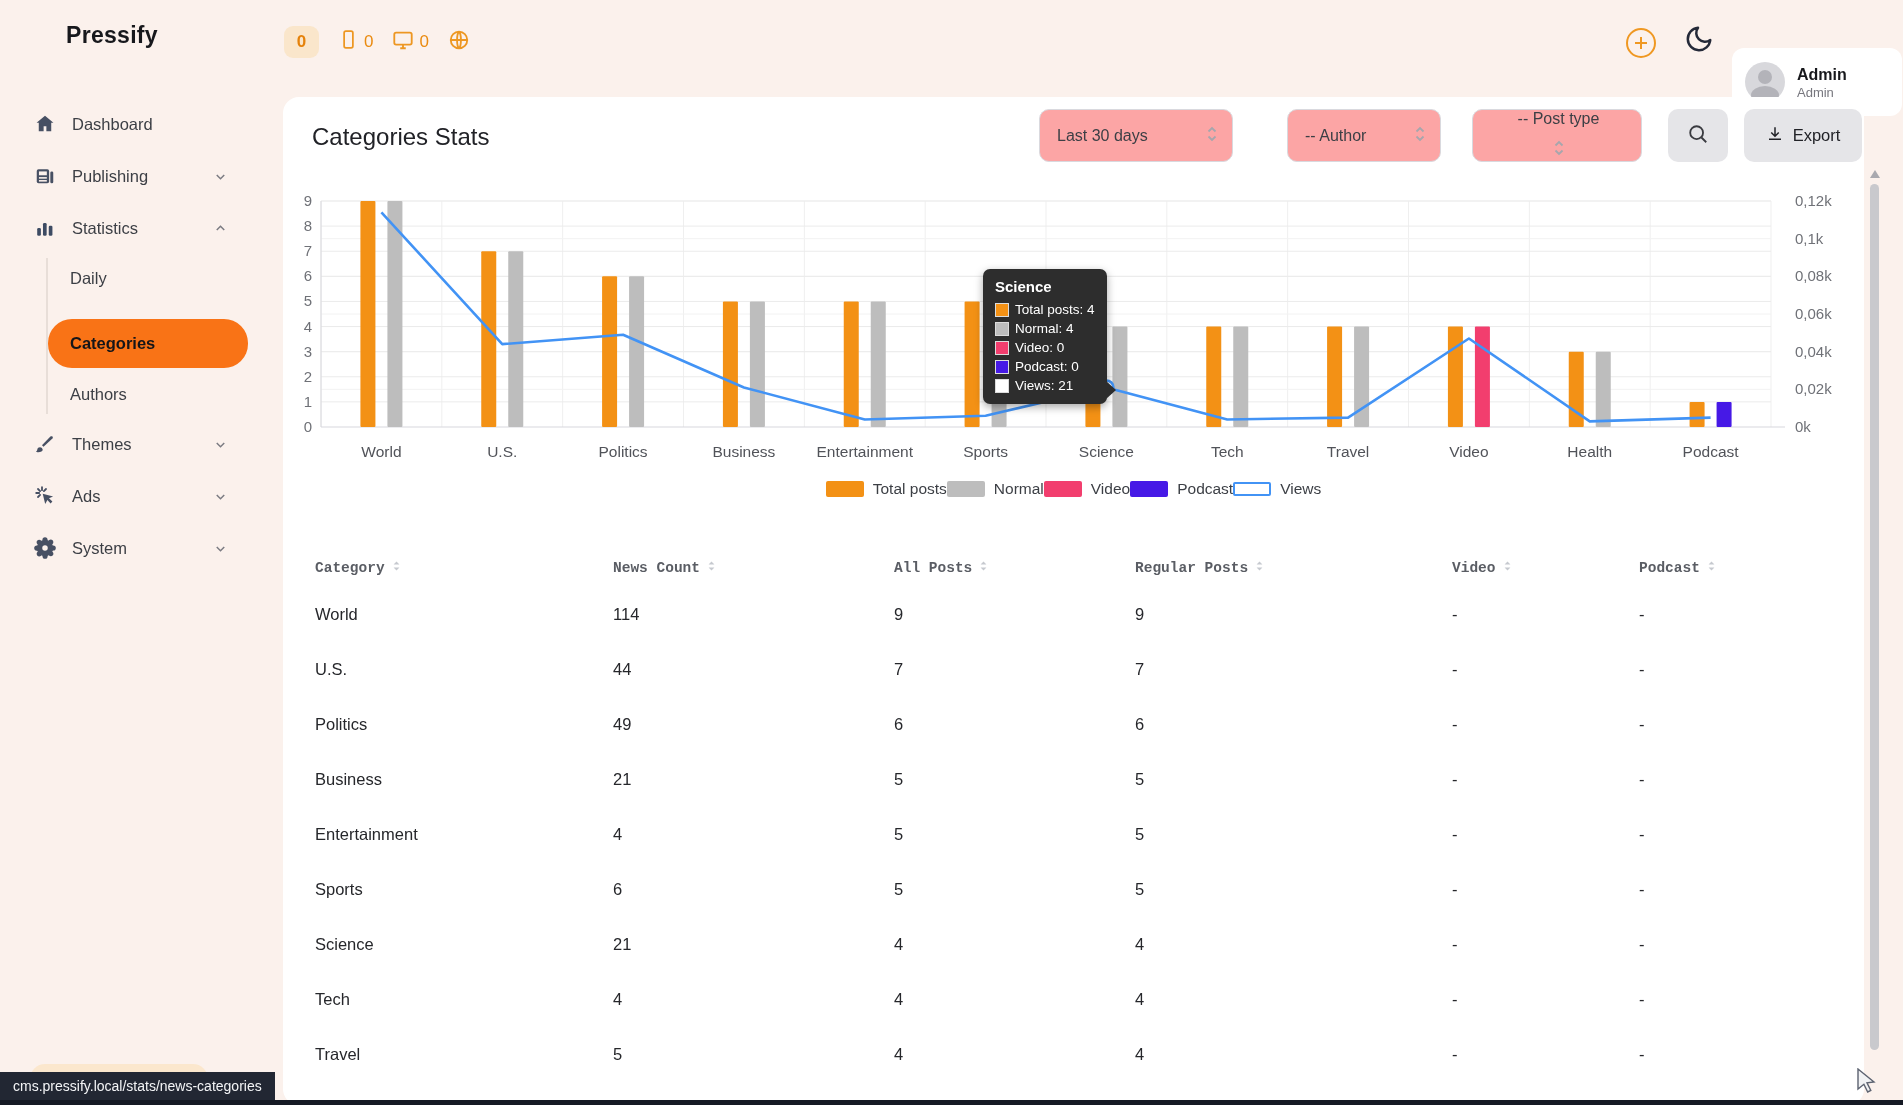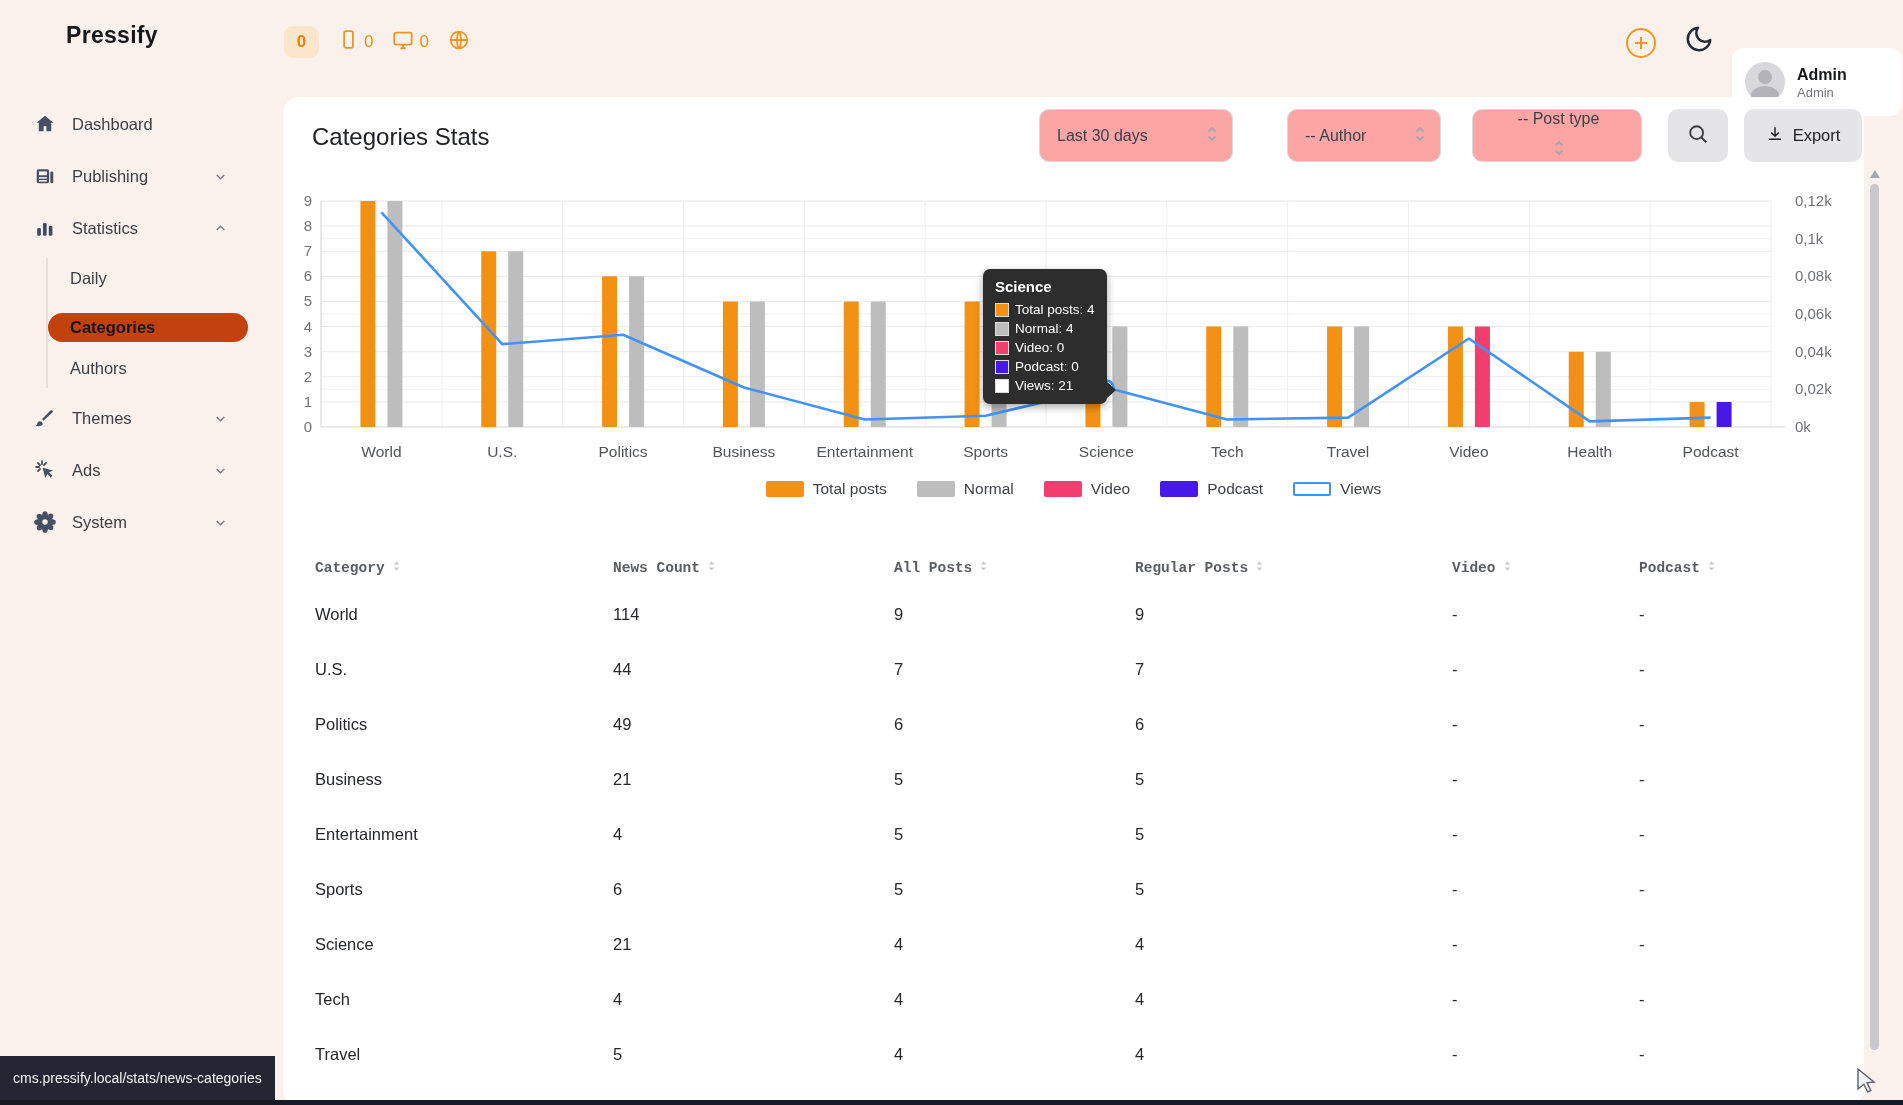--- a/index.html
+++ b/index.html
@@ -24,54 +24,54 @@
   
   .sidebar{position:absolute;left:0;top:98px;width:250px;}
   .side-item{position:relative;height:52px;display:flex;align-items:center;padding-left:34px;gap:16px;
              color:#3c3f45;font-size:16.5px;}
   .side-item .icon{width:22px;height:22px;display:flex;align-items:center;justify-content:center;color:#475063;}
   .side-item .chev{position:absolute;right:22px;color:#7b7b82;display:flex;}
   .subwrap{position:relative;}
   .subline{position:absolute;left:46px;top:4px;bottom:4px;width:2px;background:#e8ded8;}
   .sub-item{position:relative;height:48px;display:flex;align-items:center;margin-left:48px;padding-left:22px;
             width:200px;box-sizing:border-box;font-size:16.5px;color:#3c3f45;}
-  .sub-item.active{background:#c2410c;border-radius:24px;height:29px;font-weight:bold;color:#141519;margin-top:11px;margin-bottom:2px;}
+  .sub-item.active{background:#f97316;border-radius:24px;height:49px;font-weight:bold;color:#141519;margin-top:17px;margin-bottom:2px;}
   
   .card{position:absolute;left:283px;top:97px;width:1581px;height:1008px;background:#fff;border-radius:16px;}
   .title{position:absolute;left:29px;top:26px;font-size:24px;color:#212227;font-weight:500;text-align:center;}
   .sel{position:absolute;top:12px;height:53px;border:1px solid #d9d9de;border-radius:10px;background:#fca5a5;
        display:flex;align-items:center;justify-content:space-between;padding:0 14px 0 17px;font-size:16px;
        color:#3c3f45;box-sizing:border-box;}
   .sel1{left:756px;width:194px;} .sel2{left:1004px;width:154px;} .sel3{left:1189px;width:170px;flex-direction:column;}
   .btn-search{position:absolute;left:1385px;top:12px;width:60px;height:53px;background:#e5e5e8;border:none;
               border-radius:10px;display:flex;align-items:center;justify-content:center;color:#3a3b40;}
   .btn-export{position:absolute;left:1461px;top:12px;width:118px;height:53px;background:#e5e5e8;border:none;
               border-radius:10px;display:flex;align-items:center;justify-content:center;gap:9px;font-size:16.5px;
               color:#212227;font-family:"Liberation Sans",sans-serif;}
   
   .chart-wrap{position:absolute;left:18px;top:86px;width:1540px;height:292px;}
-  .legend{position:absolute;left:0;top:383px;width:100%;display:flex;justify-content:center;gap:30px;align-items:center;}
+  .legend{position:absolute;left:0;top:383px;width:100%;display:flex;justify-content:center;align-items:center;}
   .lg-item{display:flex;align-items:center;gap:9px;font-size:15.5px;color:#3c3f45;}
   .lg-swatch{width:38px;height:16px;border-radius:2px;box-sizing:border-box;}
   .tooltip{position:absolute;left:700px;top:172px;background:#2d2d2d;border-radius:7px;padding:9px 12px 11px;
            color:#fff;z-index:6;box-shadow:0 3px 8px rgba(0,0,0,.35);}
   .tt-title{font-size:15px;font-weight:bold;margin-bottom:7px;}
   .tt-row{display:flex;align-items:center;gap:6px;font-size:13.5px;margin-top:4px;white-space:nowrap;}
   .tt-sw{width:14px;height:14px;border:1.5px solid #dcdcdc;box-sizing:border-box;flex:none;}
   .tt-arrow{position:absolute;right:-9px;top:112px;width:0;height:0;border-top:9px solid transparent;
             border-bottom:9px solid transparent;border-left:10px solid #2d2d2d;}
   
   .table{position:absolute;left:32px;top:452px;right:42px;}
   .thead,.trow{display:grid;grid-template-columns:298px 281px 241px 317px 187px 1fr;align-items:center;}
   .thead{height:38px;}
   .th{display:flex;align-items:center;gap:7px;font-size:14.5px;font-weight:bold;color:#5a5d64;font-family:Liberation Mono, monospace;}
   .trow{height:55px;font-size:16.5px;color:#26272b;}
   
   .statusbar{position:absolute;left:0;bottom:5px;height:28px;background:#222733;color:#f3f4f6;display:flex;
-             align-items:center;padding:8px 13px;font-size:14px;z-index:10;}
+             align-items:center;padding:0 13px;font-size:14px;z-index:10;}
   .footpill{position:absolute;left:30px;top:1064px;width:178px;height:30px;background:#fbe7cd;border-radius:15px;
             display:flex;align-items:center;justify-content:center;font-size:13px;color:#8c8578;z-index:4;}
   .footpill .flink{color:#ef9822;margin-left:5px;font-weight:600;}
   .bottombar{position:absolute;left:0;right:0;bottom:0;height:5px;background:#151a24;z-index:12;}
   .sb-arrow{position:absolute;right:23px;top:164px;color:#a9a9af;z-index:3;}
   .sb-thumb{position:absolute;right:24px;top:184px;width:9px;height:866px;background:#c9c9cd;border-radius:5px;z-index:3;}
   .cursor{position:absolute;left:1856px;top:1068px;z-index:14;}
 </style>
 </head>
 <body>

